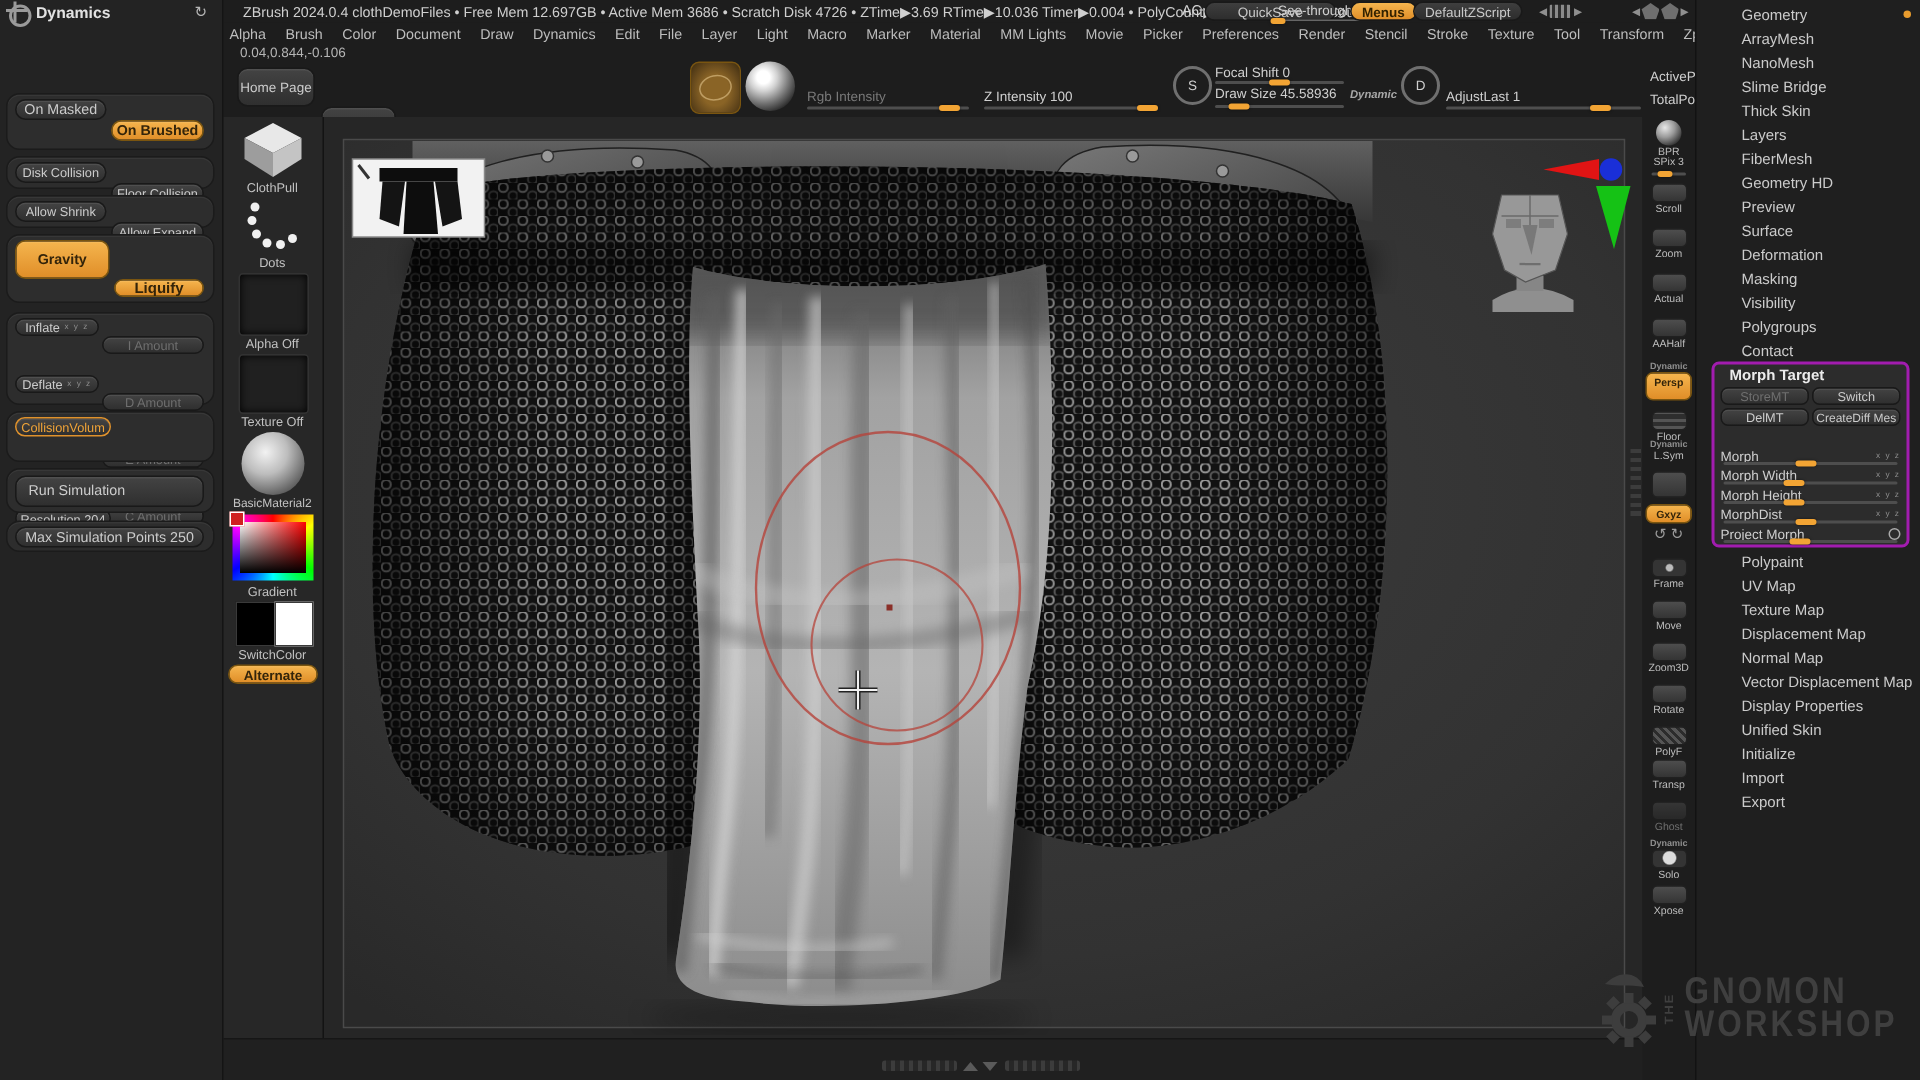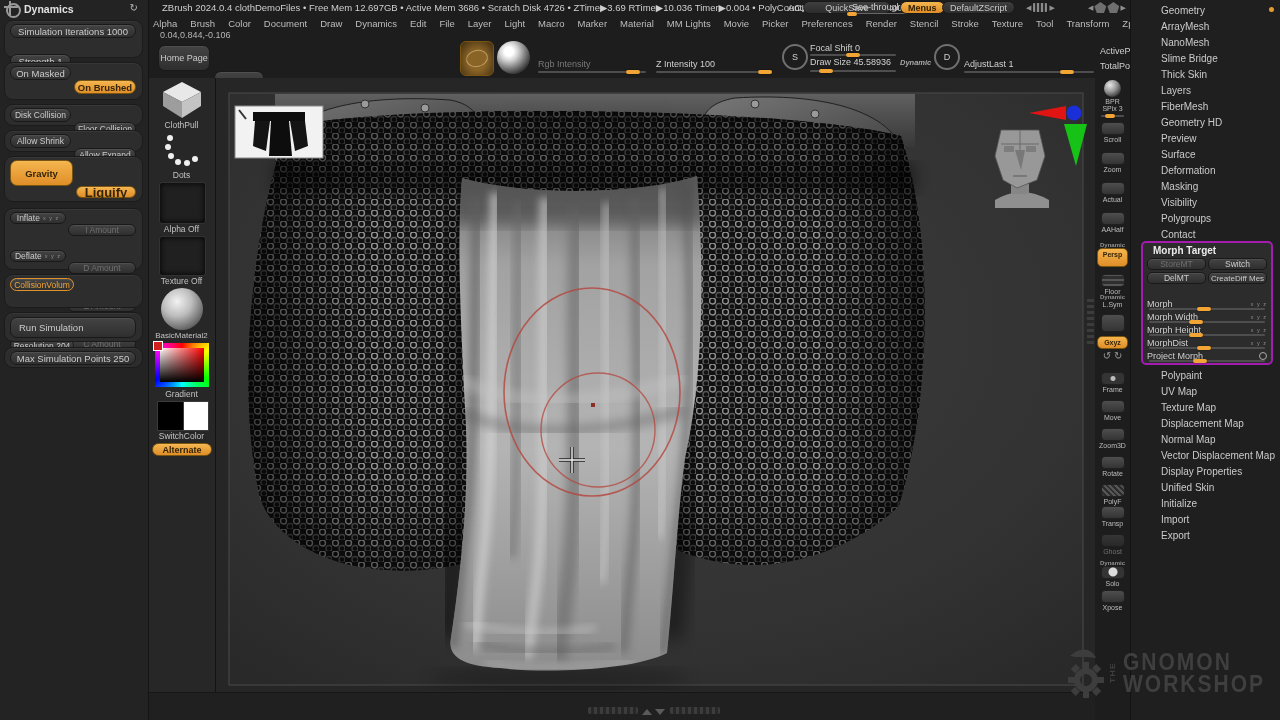--- a/index.html
+++ b/index.html
@@ -214,45 +214,40 @@
 
     <span class="shelf-lab" style="left:952px;top:6px;color:#cfcfcf;">ActivePoints: 1,089</span>
     <span class="shelf-lab" style="left:952px;top:21px;color:#cfcfcf;">TotalPoints: 21.485 Mil</span>
   </div>
 
   <div class="abs" id="left-palette">
     <span class="gear"></span>
     <span id="palette-title">Dynamics</span>
     <span class="refresh">↻</span>
 
-    <div class="grp" style="top:20px;height:38px;">
-      <div class="btn abs" style="left:5px;top:3px;width:126px;height:14px;">Simulation Iterations 1000</div>
-      <div class="btn abs" style="left:5px;top:19px;width:61px;height:14px;">Strength 1</div>
-      <div class="btn abs" style="left:69px;top:19px;width:62px;height:14px;">Firmness 2</div>
-    </div>
 
     <div class="grp" style="top:62px;height:38px;">
       <div class="btn abs" style="left:5px;top:3px;width:61px;height:14px;">On Masked</div>
       <div class="btn on abs" style="left:69px;top:3px;width:62px;height:14px;">On Brushed</div>
       <div class="btn abs" style="left:5px;top:19px;width:126px;height:14px;">Fade Border 6</div>
     </div>
 
     <div class="grp" style="top:104px;height:22px;">
       <div class="btn abs" style="left:5px;top:3px;width:61px;height:14px;font-size:8.5px;">Disk Collision</div>
       <div class="btn abs" style="left:69px;top:3px;width:62px;height:14px;font-size:8.5px;">Floor Collision</div>
     </div>
 
     <div class="grp" style="top:130px;height:22px;">
       <div class="btn abs" style="left:5px;top:3px;width:61px;height:14px;font-size:8.5px;">Allow Shrink</div>
       <div class="btn abs" style="left:69px;top:3px;width:62px;height:14px;font-size:8.5px;">Allow Expand</div>
     </div>
 
     <div class="grp" style="top:156px;height:46px;">
       <div class="btn on abs" style="left:5px;top:3px;width:63px;height:26px;">Gravity</div>
-      <div class="btn on abs" style="left:71px;top:3px;width:60px;height:12px;font-size:13px;text-align:center;">Liquify</div>
+      <div class="btn on abs" style="left:71px;top:3px;width:60px;height:12px;font-size:10px;text-align:center;">Liquify</div>
       <div class="btn abs" style="left:71px;top:17px;width:60px;height:12px;font-size:8.5px;">Set Direction</div>
       <div class="btn abs" style="left:5px;top:31px;width:126px;height:12px;font-size:8.5px;">Gravity Strength 12.93016</div>
     </div>
 
     <div class="grp" style="top:208px;height:62px;">
       <div class="btn abs" style="left:5px;top:3px;width:56px;height:12px;font-size:8.5px;">
           <span>Inflate</span>
           <span class="xyz">x y z</span>
         </div>
       <div class="btn dim abs" style="left:63px;top:3px;width:68px;height:12px;font-size:8.5px;">I Amount</div>

